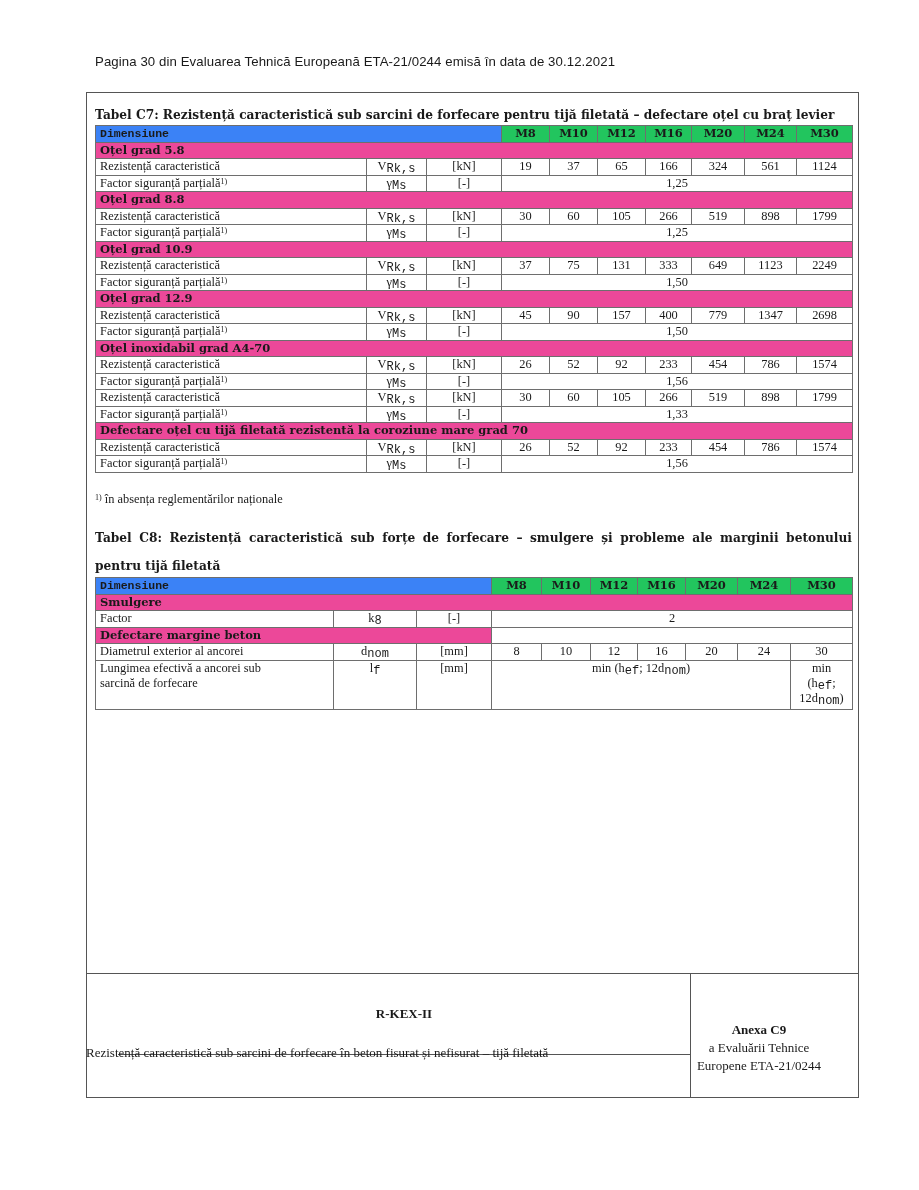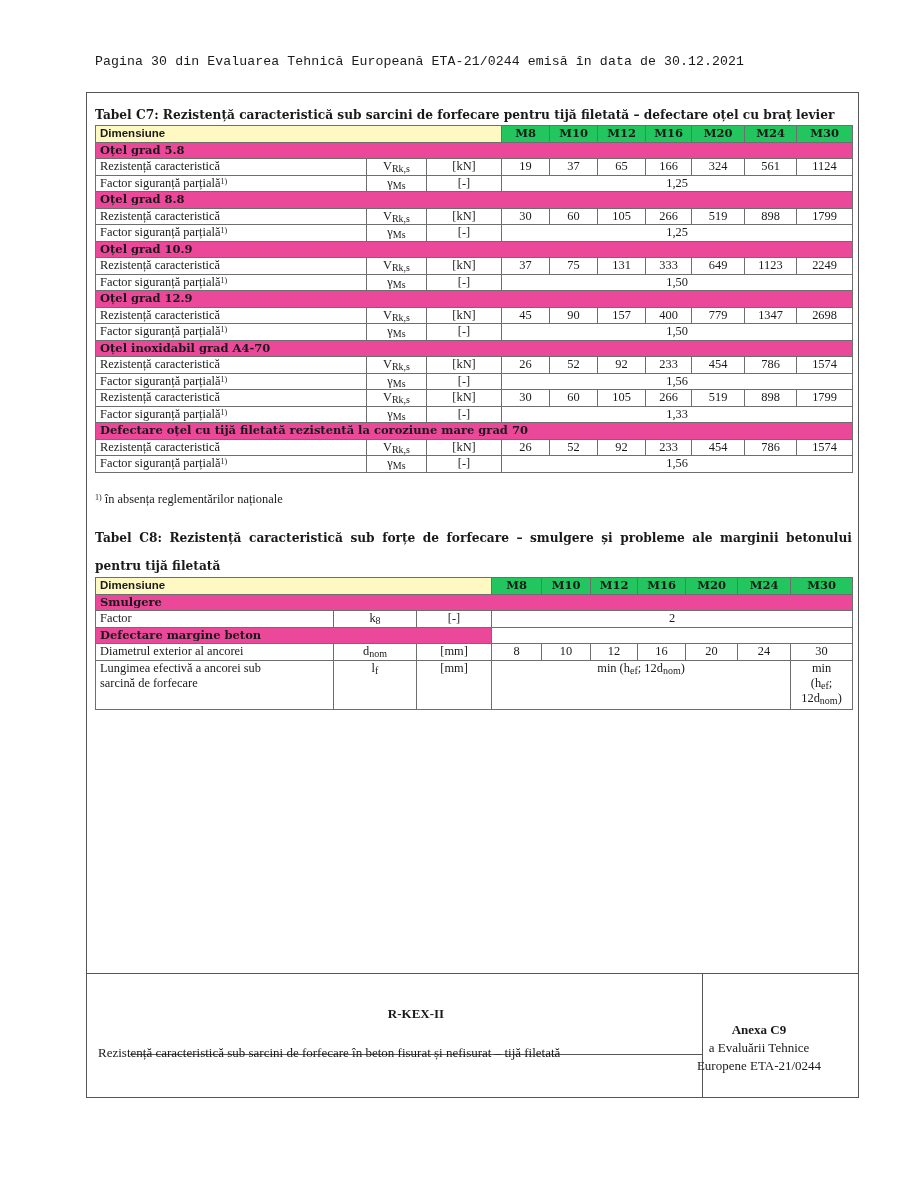--- a/index.html
+++ b/index.html
@@ -1,30 +1,30 @@
 <!DOCTYPE html>
 <html><head>
 <meta charset="utf-8">
 <style>
   html, body { margin:0; padding:0; background:#ffffff; }
   body { width:919px; height:1190px; position:relative; font-family:"DejaVu Serif", serif; color:#1a1a1a; overflow:hidden; }
-  .page-header { position:absolute; left:95px; top:54px; font-size:13.2px; font-family:Liberation Mono, monospace; letter-spacing:0.1px; }
+  .page-header { position:absolute; left:95px; top:54px; font-size:13.2px; font-family:Liberation Sans, sans-serif; letter-spacing:0.1px; }
   .frame { position:absolute; left:86px; top:92px; width:773px; height:1006px; border:1px solid #555; box-sizing:border-box; }
   .tbl-title { position:absolute; font-family:"DejaVu Serif", serif; font-weight:bold; font-size:12.2px; line-height:13px; }
   table.t { position:absolute; border-collapse:collapse; font-family:"Liberation Serif", serif; font-size:12.4px; table-layout:fixed; }
   table.t td { border:1px solid #6e6e6e; padding:0 4px; height:15.5px; line-height:15px; white-space:nowrap; }
   table.t td.c { text-align:center; }
-  table.t td.hdr { background:#fef9c3; font-weight:bold; font-family:Liberation Sans, sans-serif; font-size:11.5px; }
+  table.t td.hdr { background:#3b82f6; font-weight:bold; font-family:Liberation Mono, monospace; font-size:11.5px; }
   table.t td.sec { background:#ec4899; font-weight:bold; font-family:"DejaVu Serif", serif; font-size:11.5px; }
   table.t td.hdrc { background:#22c55e; font-weight:bold; text-align:center; font-family:"DejaVu Serif", serif; font-size:11.5px; }
-  sub { font-size:10px; vertical-align:-2px; line-height:0; }
+  sub { font-size:12px; vertical-align:-2px; line-height:0;font-family:Liberation Mono, monospace; }
   sup { font-size:8px; vertical-align:3px; line-height:0; }
   .footnote { position:absolute; left:95px; top:492px; font-family:"Liberation Serif", serif; font-size:12.4px; }
   .footer { position:absolute; left:86px; top:973px; width:773px; height:125px; border-top:1px solid #555; box-sizing:border-box; }
-  .footer .left { position:absolute; left:12px; top:0; width:572px; height:124px; border-right:1px solid #555;padding-left:32px; }
+  .footer .left { position:absolute; left:0; top:0; width:572px; height:124px; border-right:1px solid #555;padding-left:32px; }
   .footer .left .top { height:80px; border-bottom:1px solid #555; display:flex; align-items:center; justify-content:center; font-weight:bold; font-family:"Liberation Serif", serif; font-size:13px; }
   .footer .left .bot { position:absolute; top:70px; left:0; width:572px; font-family:"Liberation Serif", serif; font-size:13px; line-height:17px; }
   .footer .right { position:absolute; left:573px; top:18px; width:200px; text-align:center; font-family:"Liberation Serif", serif; font-size:13px; line-height:18px; }
   .footer .right .b { font-weight:bold;margin-top:29px; }
 </style>
 </head>
 <body>
 
 <div class="page-header">Pagina 30 din Evaluarea Tehnică Europeană ETA-21/0244 emisă în data de 30.12.2021</div>
 

